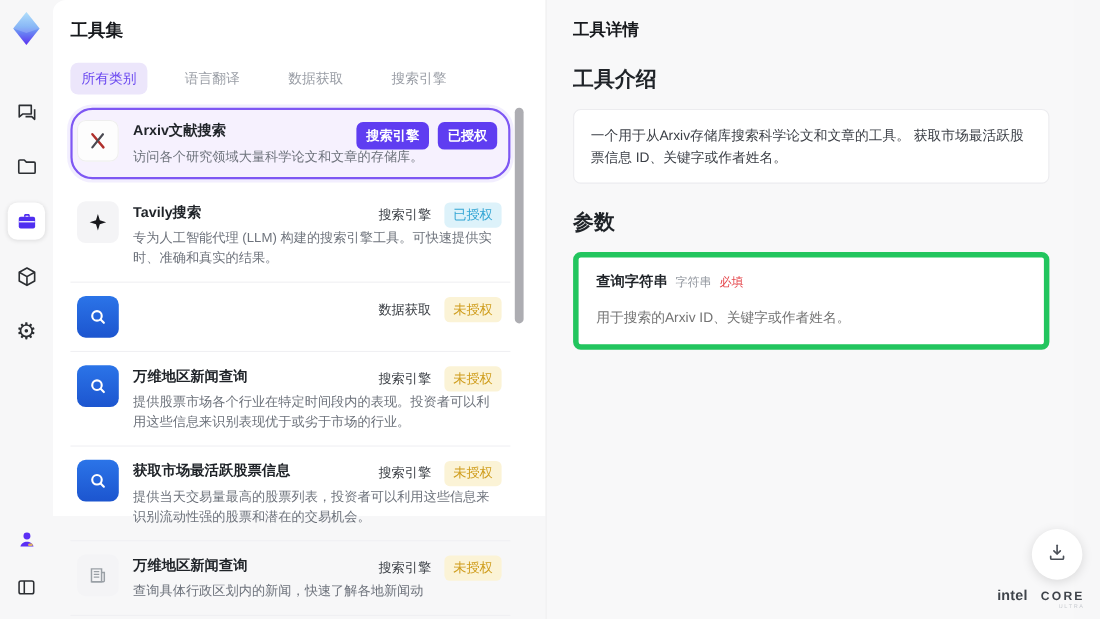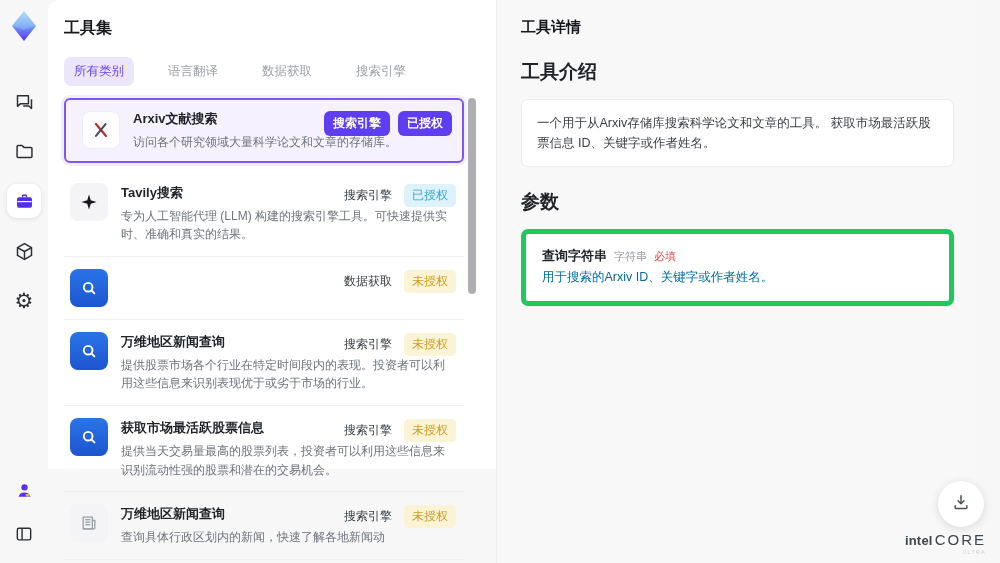--- a/index.html
+++ b/index.html
@@ -22,22 +22,22 @@
   
   .main { position:absolute; left:48px; top:0; width:448px; height:469px; background:#fff;
           border-radius:12px 0 0 0; padding:18px 18px 0 16px; }
   .page-title { font-size:16px; font-weight:bold; color:#17191d; }
   .tabs { display:flex; align-items:center; gap:24px; margin-top:18px; margin-bottom:12px; }
   .tab { font-size:12.5px; color:#9a9ea6; cursor:pointer; padding:6px 10px; border-radius:7px; white-space:nowrap; }
   .tab.active { background:#ece6fb; color:#6a48f0; font-weight:normal; }
 
   .list { position:relative; padding-right:14px; }
   .card { position:relative; display:flex; gap:13px; padding:12px 8px 12px 6px; border-bottom:1px solid #f0f0f3; cursor:pointer; }
-  .card.selected { background:#f6f1fe; border:2px solid #7e57f3; border-radius:6px;
-                   box-shadow:0 0 0 3px rgba(126,87,243,.10); padding:9px 8px 9px 16px; margin-bottom:8px;align-items:center; }
+  .card.selected { background:#f6f1fe; border:2px solid #7e57f3; border-radius:20px;
+                   box-shadow:0 0 0 3px rgba(126,87,243,.10); padding:9px 8px 9px 4px; margin-bottom:8px; }
   .card-icon { flex:0 0 38px; width:38px; height:38px; border-radius:8px; background:#f4f4f6;
                display:flex; align-items:center; justify-content:center; }
   .card-icon.blue { background:linear-gradient(180deg,#2b74e8,#1c55cf); }
   .card-icon.white { background:#fdfdfd; box-shadow:inset 0 0 0 1px #eee; }
   .card-body { flex:1; min-width:0; padding-top:1px; }
   .card-title { font-size:13px; font-weight:bold; color:#1f2328; }
   .card-desc { margin-top:5px; font-size:12px; line-height:1.55; color:#6e737c; }
   .card-tags { position:absolute; right:8px; top:13px; display:flex; align-items:center; gap:12px; white-space:nowrap; }
   .card.selected .card-tags { right:10px; top:11px; gap:8px; }
   .tag-cat { font-size:12px; color:#3c4046; }
@@ -55,30 +55,30 @@
   .detail-title { font-size:15px; font-weight:bold; color:#17191d; }
   .section-heading { font-size:19px; font-weight:bold; color:#1f2328; margin-top:22px; }
   .intro-box { margin-top:14px; background:#fff; border:1px solid #ececef; border-radius:7px;
                padding:13px 15px; font-size:12.5px; color:#3a3e45; line-height:1.6; }
   .param-box { margin-top:14px; background:#fff; border:5px solid #22c55e; border-radius:7px;
                padding:13px 16px 15px 16px; }
   .param-head { display:flex; align-items:baseline; gap:7px; }
   .param-name { font-size:13px; font-weight:bold; color:#1f2328; }
   .param-type { font-size:11px; color:#90959d; }
   .param-required { font-size:11px; color:#e5484d; }
-  .param-desc { margin-top:4px; font-size:12.5px; color:#0369a1; }
+  .param-desc { margin-top:16px; font-size:12.5px; color:#737373; }
 
   
   .fab { position:absolute; right:16px; bottom:36px; width:46px; height:46px; border-radius:50%;
          background:#fff; box-shadow:0 2px 10px rgba(0,0,0,.13); display:flex; align-items:center;
          justify-content:center; cursor:pointer; z-index:6; }
   .brand { position:absolute; right:14px; bottom:8px; text-align:right; z-index:6; line-height:1.1; }
-  .brand-row { display:flex; align-items:baseline; gap:2px; justify-content:flex-end;margin-top:20px; }
+  .brand-row { display:flex; align-items:baseline; gap:12px; justify-content:flex-end;margin-top:20px; }
   .brand-intel { font-size:13px; font-weight:bold; color:#3f444b; letter-spacing:0.2px; }
-  .brand-core { font-size:15px; color:#3f444b; letter-spacing:2px; text-transform:uppercase; }
+  .brand-core { font-size:11px; color:#3f444b; letter-spacing:2px; text-transform:uppercase;font-weight:bold; }
   .brand-sub { font-size:5px; color:#c9ccd1; letter-spacing:1.5px; margin-top:1px; }
 </style>
 </head>
 <body>
 
 <div class="app">
 
   <nav class="rail">
     <div class="rail-logo">
       <svg width="30" height="32" viewBox="0 0 30 32">

